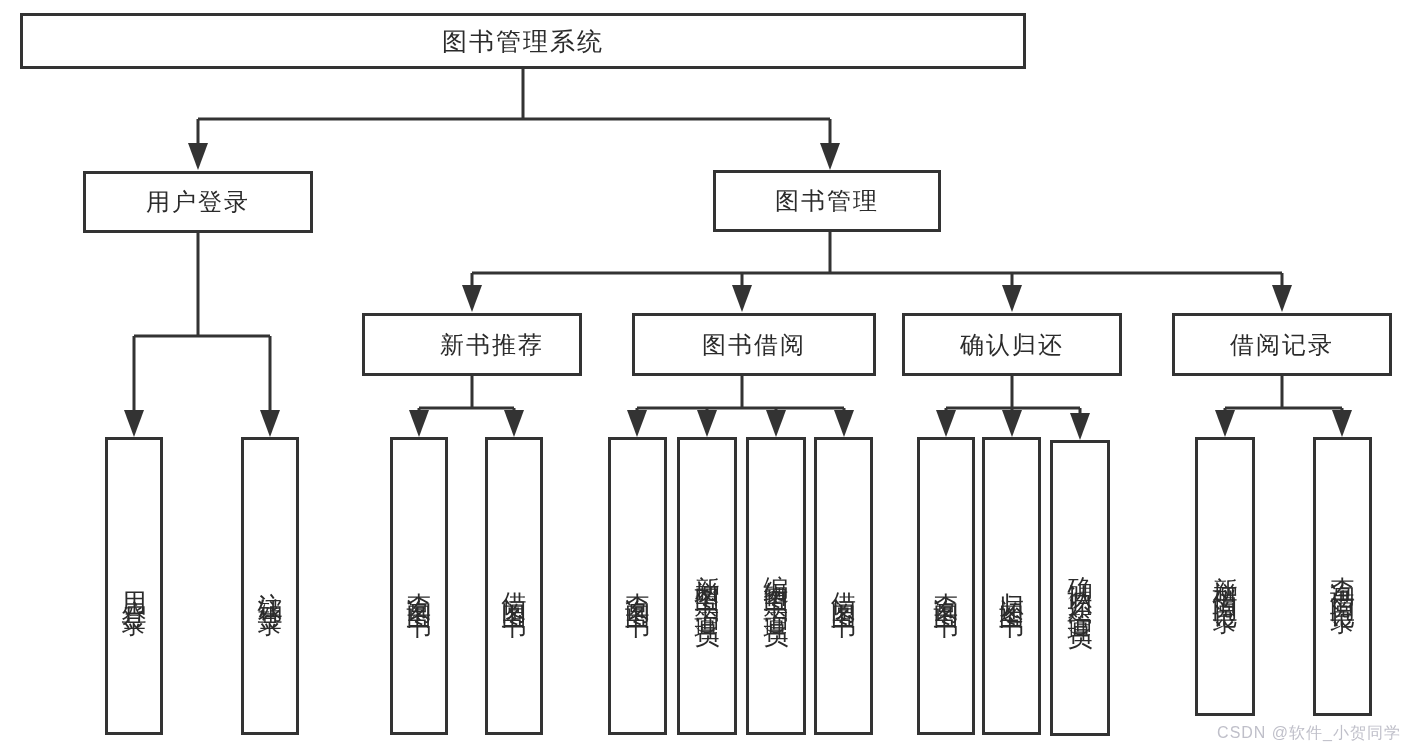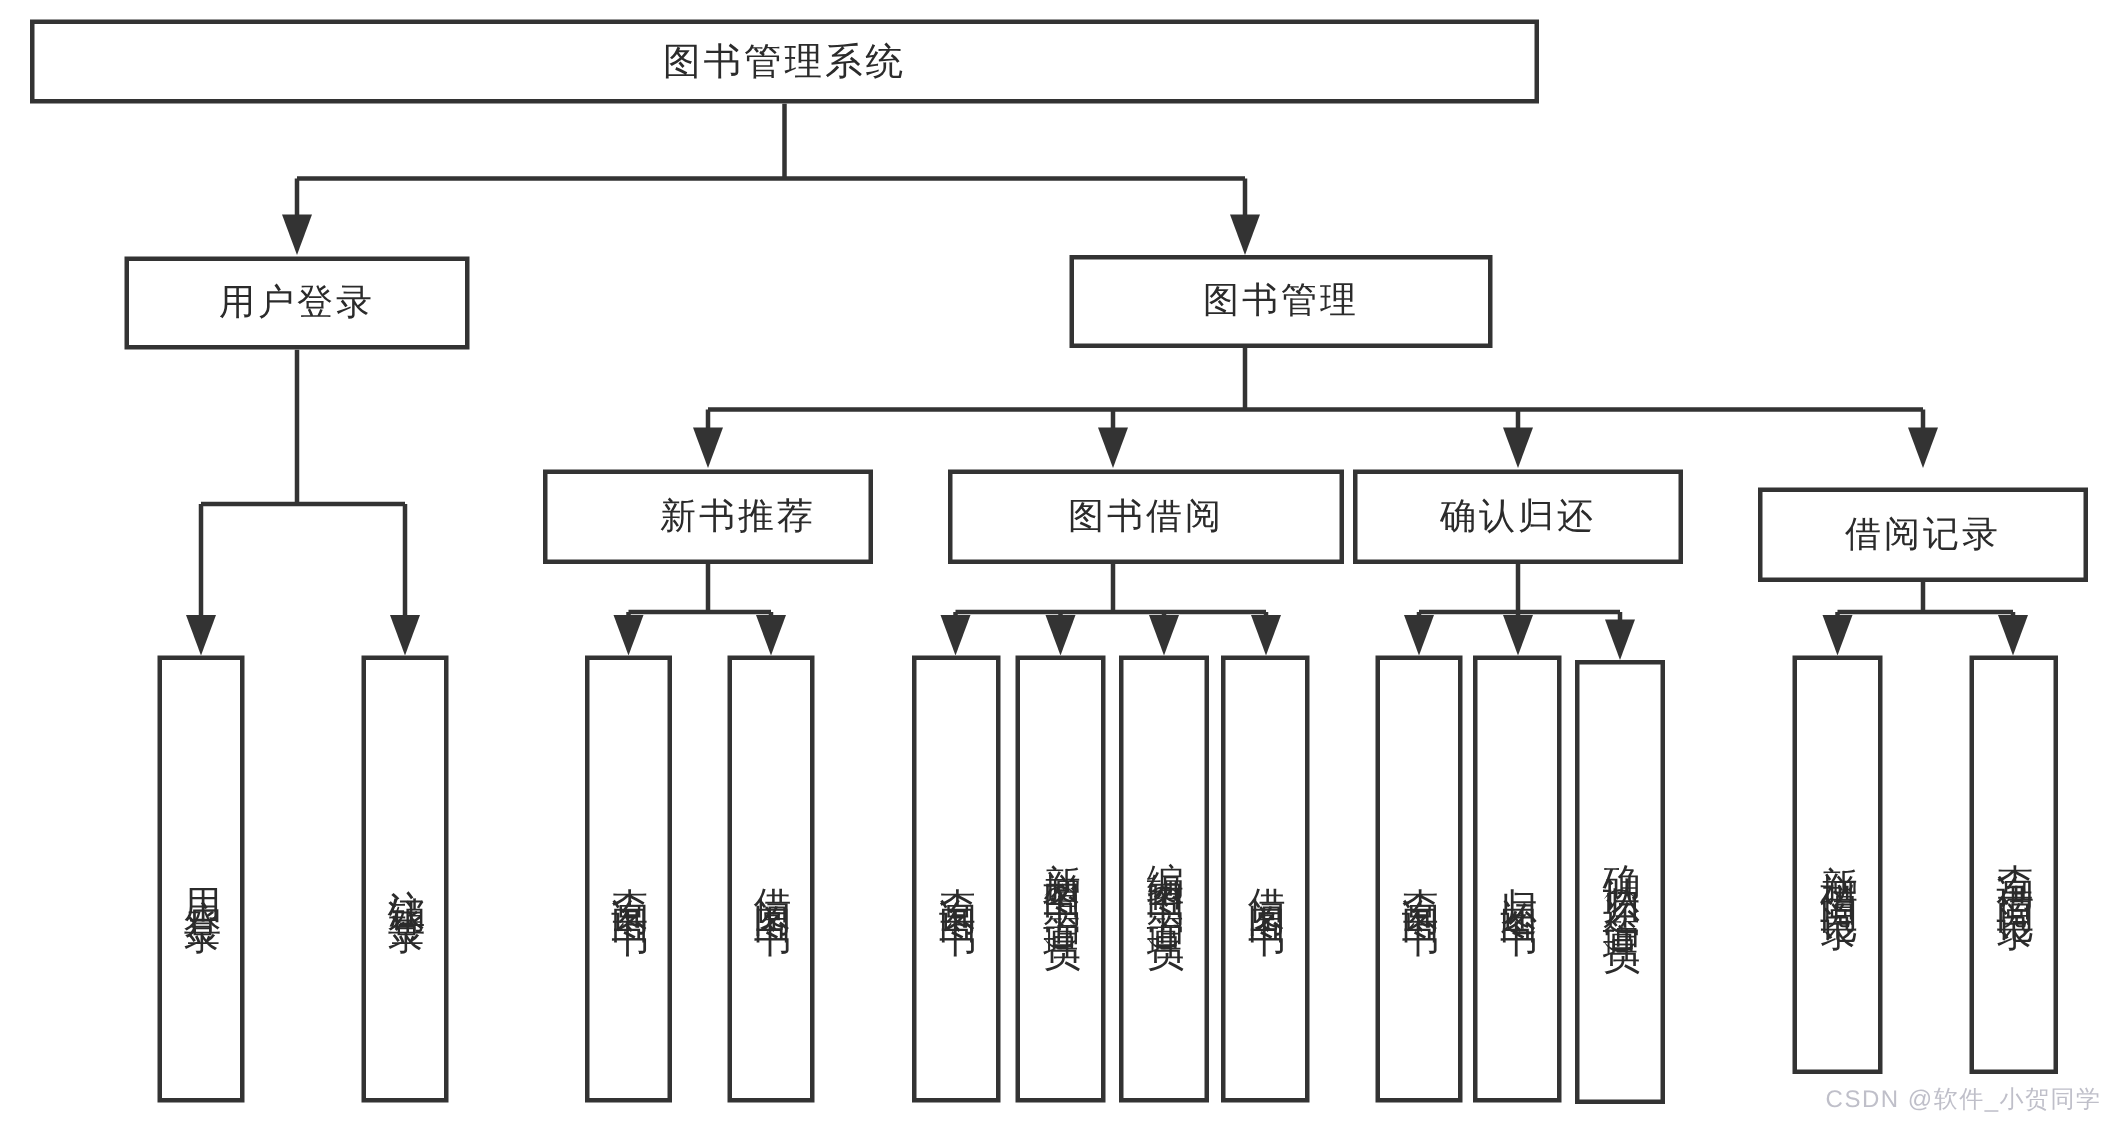--- a/index.html
+++ b/index.html
@@ -81,26 +81,26 @@
       <polygon points="1002,410 1022,410 1012,437"></polygon>
       <polygon points="1070,413 1090,413 1080,440"></polygon>
       <polygon points="1215,410 1235,410 1225,437"></polygon>
       <polygon points="1332,410 1352,410 1342,437"></polygon>
     </g>
   </svg>
 
   <div class="node h root" style="left:20px; top:13px; width:1006px; height:56px;">图书管理系统</div>
 
   <div class="node h" style="left:83px; top:171px; width:230px; height:62px;">用户登录</div>
-  <div class="node h" style="left:713px; top:170px; width:282px; height:62px;">图书管理</div>
+  <div class="node h" style="left:713px; top:170px; width:228px; height:62px;">图书管理</div>
 
   <div class="node h" style="left:362px; top:313px; width:220px; height:63px;padding-left:40px;">新书推荐</div>
-  <div class="node h" style="left:632px; top:313px; width:264px; height:63px;">图书借阅</div>
+  <div class="node h" style="left:632px; top:313px; width:244px; height:63px;">图书借阅</div>
   <div class="node h" style="left:902px; top:313px; width:220px; height:63px;">确认归还</div>
-  <div class="node h" style="left:1172px; top:313px; width:220px; height:63px;margin-top:12px;">借阅记录</div>
+  <div class="node h" style="left:1172px; top:313px; width:220px; height:63px;">借阅记录</div>
 
   <div class="node v" style="left:105px; top:437px; width:58px; height:298px;">用户登录</div>
   <div class="node v" style="left:241px; top:437px; width:58px; height:298px;">注销登录</div>
 
   <div class="node v" style="left:390px; top:437px; width:58px; height:298px;">查询图书</div>
   <div class="node v" style="left:485px; top:437px; width:58px; height:298px;">借阅图书</div>
 
   <div class="node v" style="left:608px; top:437px; width:59px; height:298px;">查询图书</div>
   <div class="node v" style="left:677px; top:437px; width:60px; height:298px;">新增图书（管理员）</div>
   <div class="node v" style="left:746px; top:437px; width:60px; height:298px;">编辑图书（管理员）</div>

